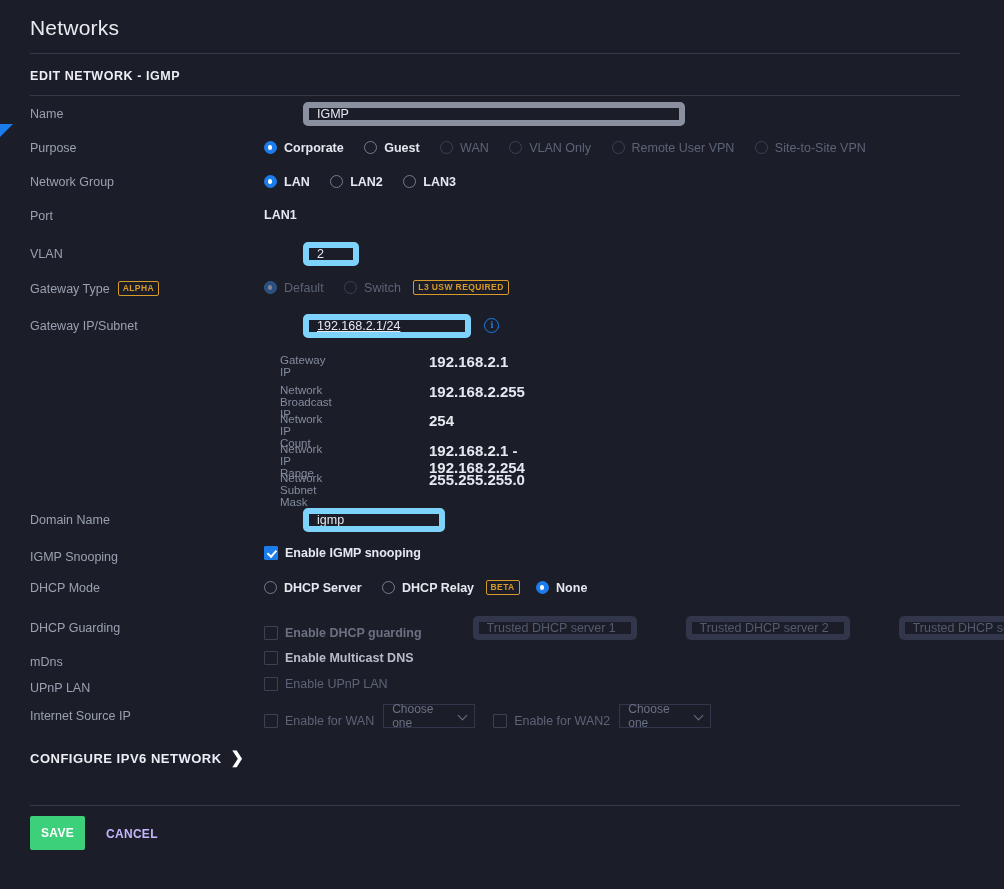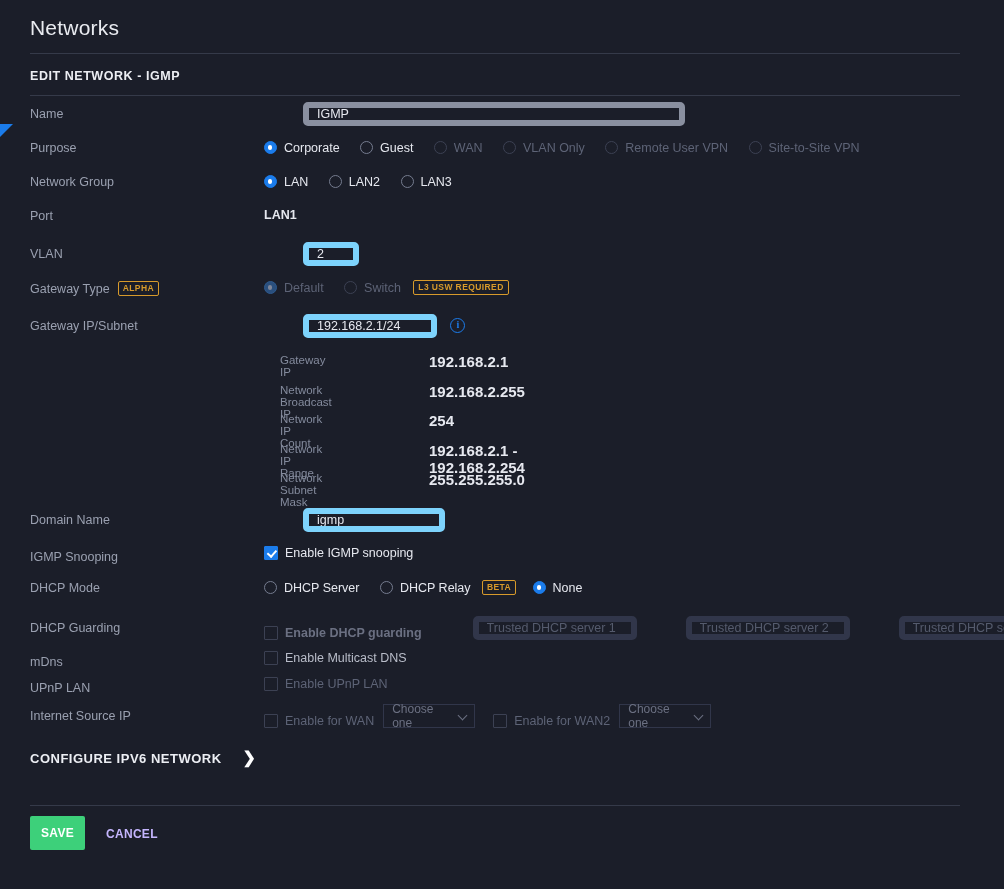--- a/index.html
+++ b/index.html
@@ -49,21 +49,21 @@
   .ctl { position: absolute; left: 264px; }
 
   
   .inp {
     height: 24px; border: 6px solid #7dd3fc; background: transparent;
     color: #e6e8ef; font-size: 12.5px; font-family: "Liberation Sans", sans-serif;
     padding: 0 8px; outline: none; border-radius: 5px; margin-left: 39px;
   }
   .inp.wide { width: 382px; border-color: #8a90a0; }
   .inp.vlan { width: 56px; }
-  .inp.gw { width: 134px; }
+  .inp.gw { width: 168px; text-decoration: underline; }
   .inp.dom { width: 142px; }
   .inp.dis {
     border-color: #31364a; color: #555b6d;
   }
   .inp.dis::placeholder { color: #555b6d; }
   .inp.trusted { width: 164px; }
 
   
   .opt { display: inline-flex; align-items: center; margin-right: 16px; vertical-align: middle; }
   .radio {
@@ -75,21 +75,21 @@
   .radio.on::after {
     content: ""; position: absolute; left: 3.2px; top: 3.2px;
     width: 4.2px; height: 4.2px; border-radius: 50%; background: #fff;
   }
   .radio.off-dim { border-color: #3c4153; }
   .radio.on-dim { border-color: #2e5a8e; background: #2a4f7d; }
   .radio.on-dim::after {
     content: ""; position: absolute; left: 3.2px; top: 3.2px;
     width: 4.2px; height: 4.2px; border-radius: 50%; background: #7f8698;
   }
-  .opt-lbl { margin-left: 7px; font-size: 12.5px; color: #e6e8ef; font-weight: normal; white-space: nowrap; }
+  .opt-lbl { margin-left: 7px; font-size: 12.5px; color: #e6e8ef; font-weight: bold; white-space: nowrap; }
   .opt-lbl.dim { color: #5d6376; font-weight: normal; }
 
   
   .cbox {
     width: 14px; height: 14px; border: 1.5px solid #757c8f;
     background: transparent; display: inline-block; position: relative; flex: none;
     border-radius: 1px;
   }
   .cbox.on { background: #1b7ceb; border-color: #1b7ceb; }
   .cbox.on::after {
@@ -131,21 +131,21 @@
   .chev { width: 9px; height: 9px; position: relative; flex: none; margin-left: 4px; }
   .chev::after {
     content: ""; position: absolute; left: 0; top: 0;
     width: 6px; height: 6px; border: solid #6b7082;
     border-width: 0 1.4px 1.4px 0; transform: rotate(45deg);
   }
 
   .ipv6 {
     position: absolute; left: 30px; top: 750px;
     font-size: 13px; font-weight: bold; color: #eceef3; letter-spacing: .5px;
-    display: flex; align-items: center; gap: 12px;
+    display: flex; align-items: center;
   }
   .ipv6 .arrow { margin-left: 9px; font-size: 16px; font-weight: bold; color: #fff; line-height: 1; }
 
   .btn-save {
     position: absolute; left: 30px; top: 816px;
     width: 55px; height: 34px; background: #3dd07a; border: none;
     color: #fff; font-size: 12px; font-weight: bold; letter-spacing: .3px;
     font-family: "Liberation Sans", sans-serif; cursor: pointer; border-radius: 2px;
   }
   .btn-cancel {

